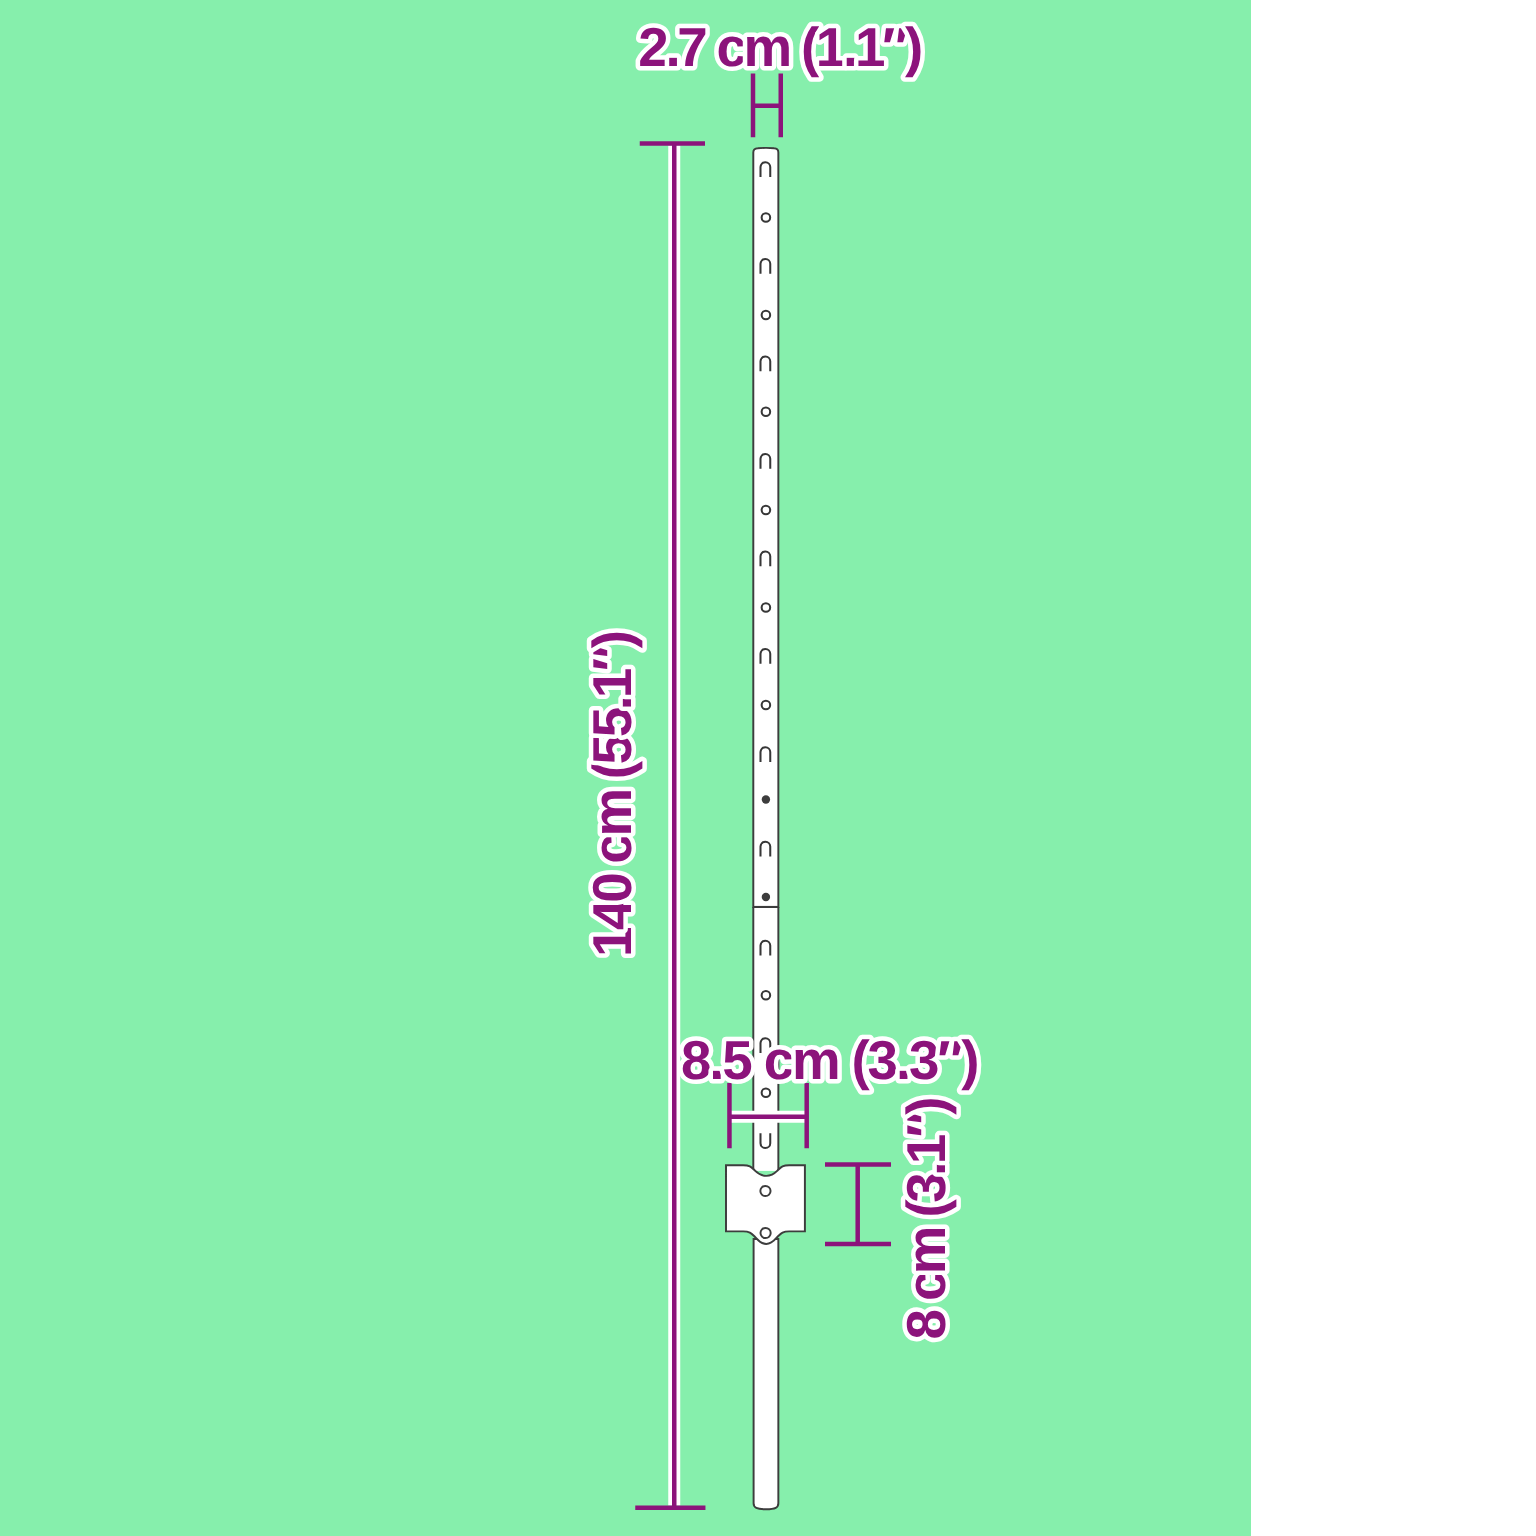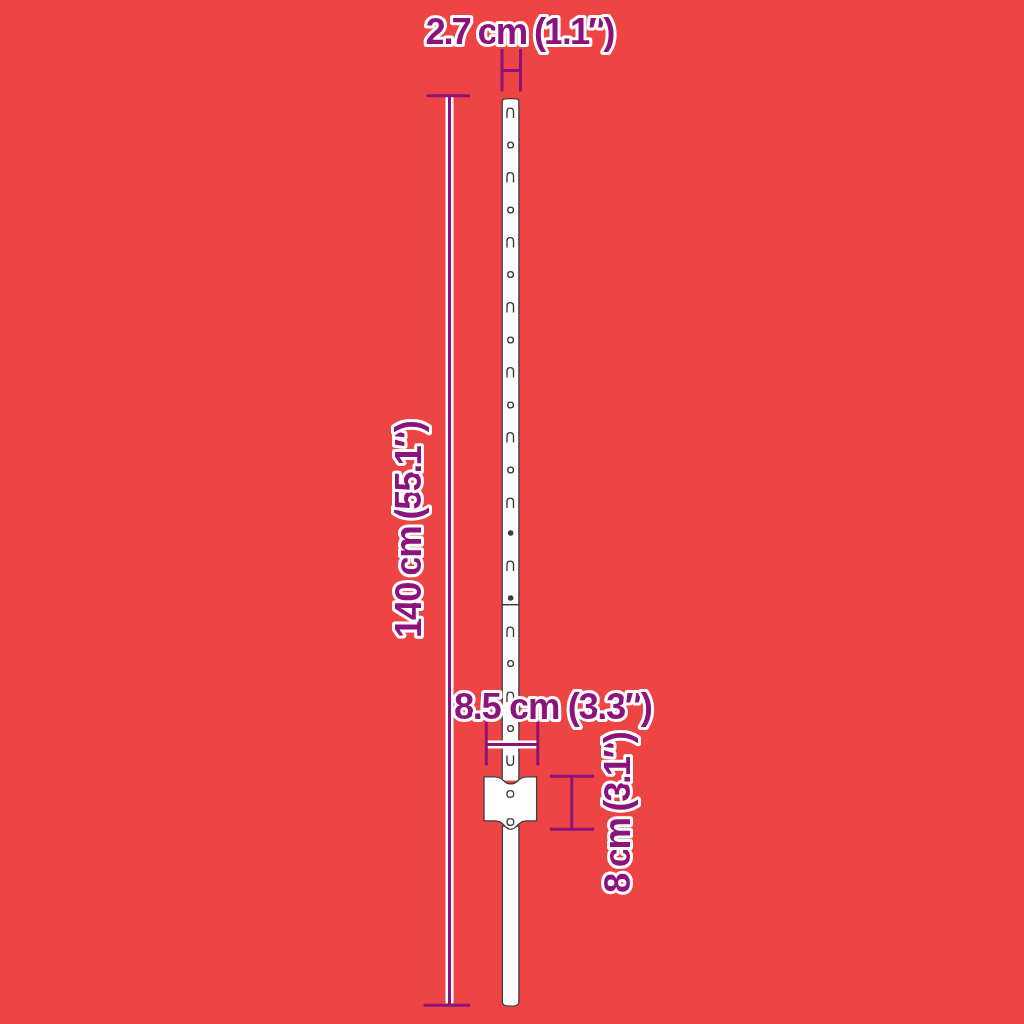--- a/index.html
+++ b/index.html
@@ -1,16 +1,16 @@
 <!DOCTYPE html>
 <html><head>
 <meta charset="utf-8">
 <style>
   html,body{margin:0;padding:0;background:#ffffff;}
-  .page{position:relative;width:1024px;height:1024px;background:#ef4444;overflow:hidden;}
+  .page{position:relative;width:834px;height:1024px;background:#86efac;overflow:hidden;}
   svg{position:absolute;top:0;left:0;}
   text{font-family:"Liberation Sans",sans-serif;font-weight:bold;fill:#8C137B;
        paint-order:stroke fill;stroke:#ffffff;stroke-width:6px;stroke-linejoin:round;}
   .dim{stroke:#8C137B;stroke-width:3;fill:none;}
   .halo{stroke:#ffffff;stroke-width:8;fill:none;}
   .post{stroke:#3d3d3d;stroke-width:1.3;fill:#ffffff;}
   .postline{stroke:#3d3d3d;stroke-width:1.3;fill:none;}
   .mark{stroke:#373737;stroke-width:1.35;fill:none;}
   .hole{stroke:#3d3d3d;stroke-width:1.3;fill:#ffffff;}
 </style>

